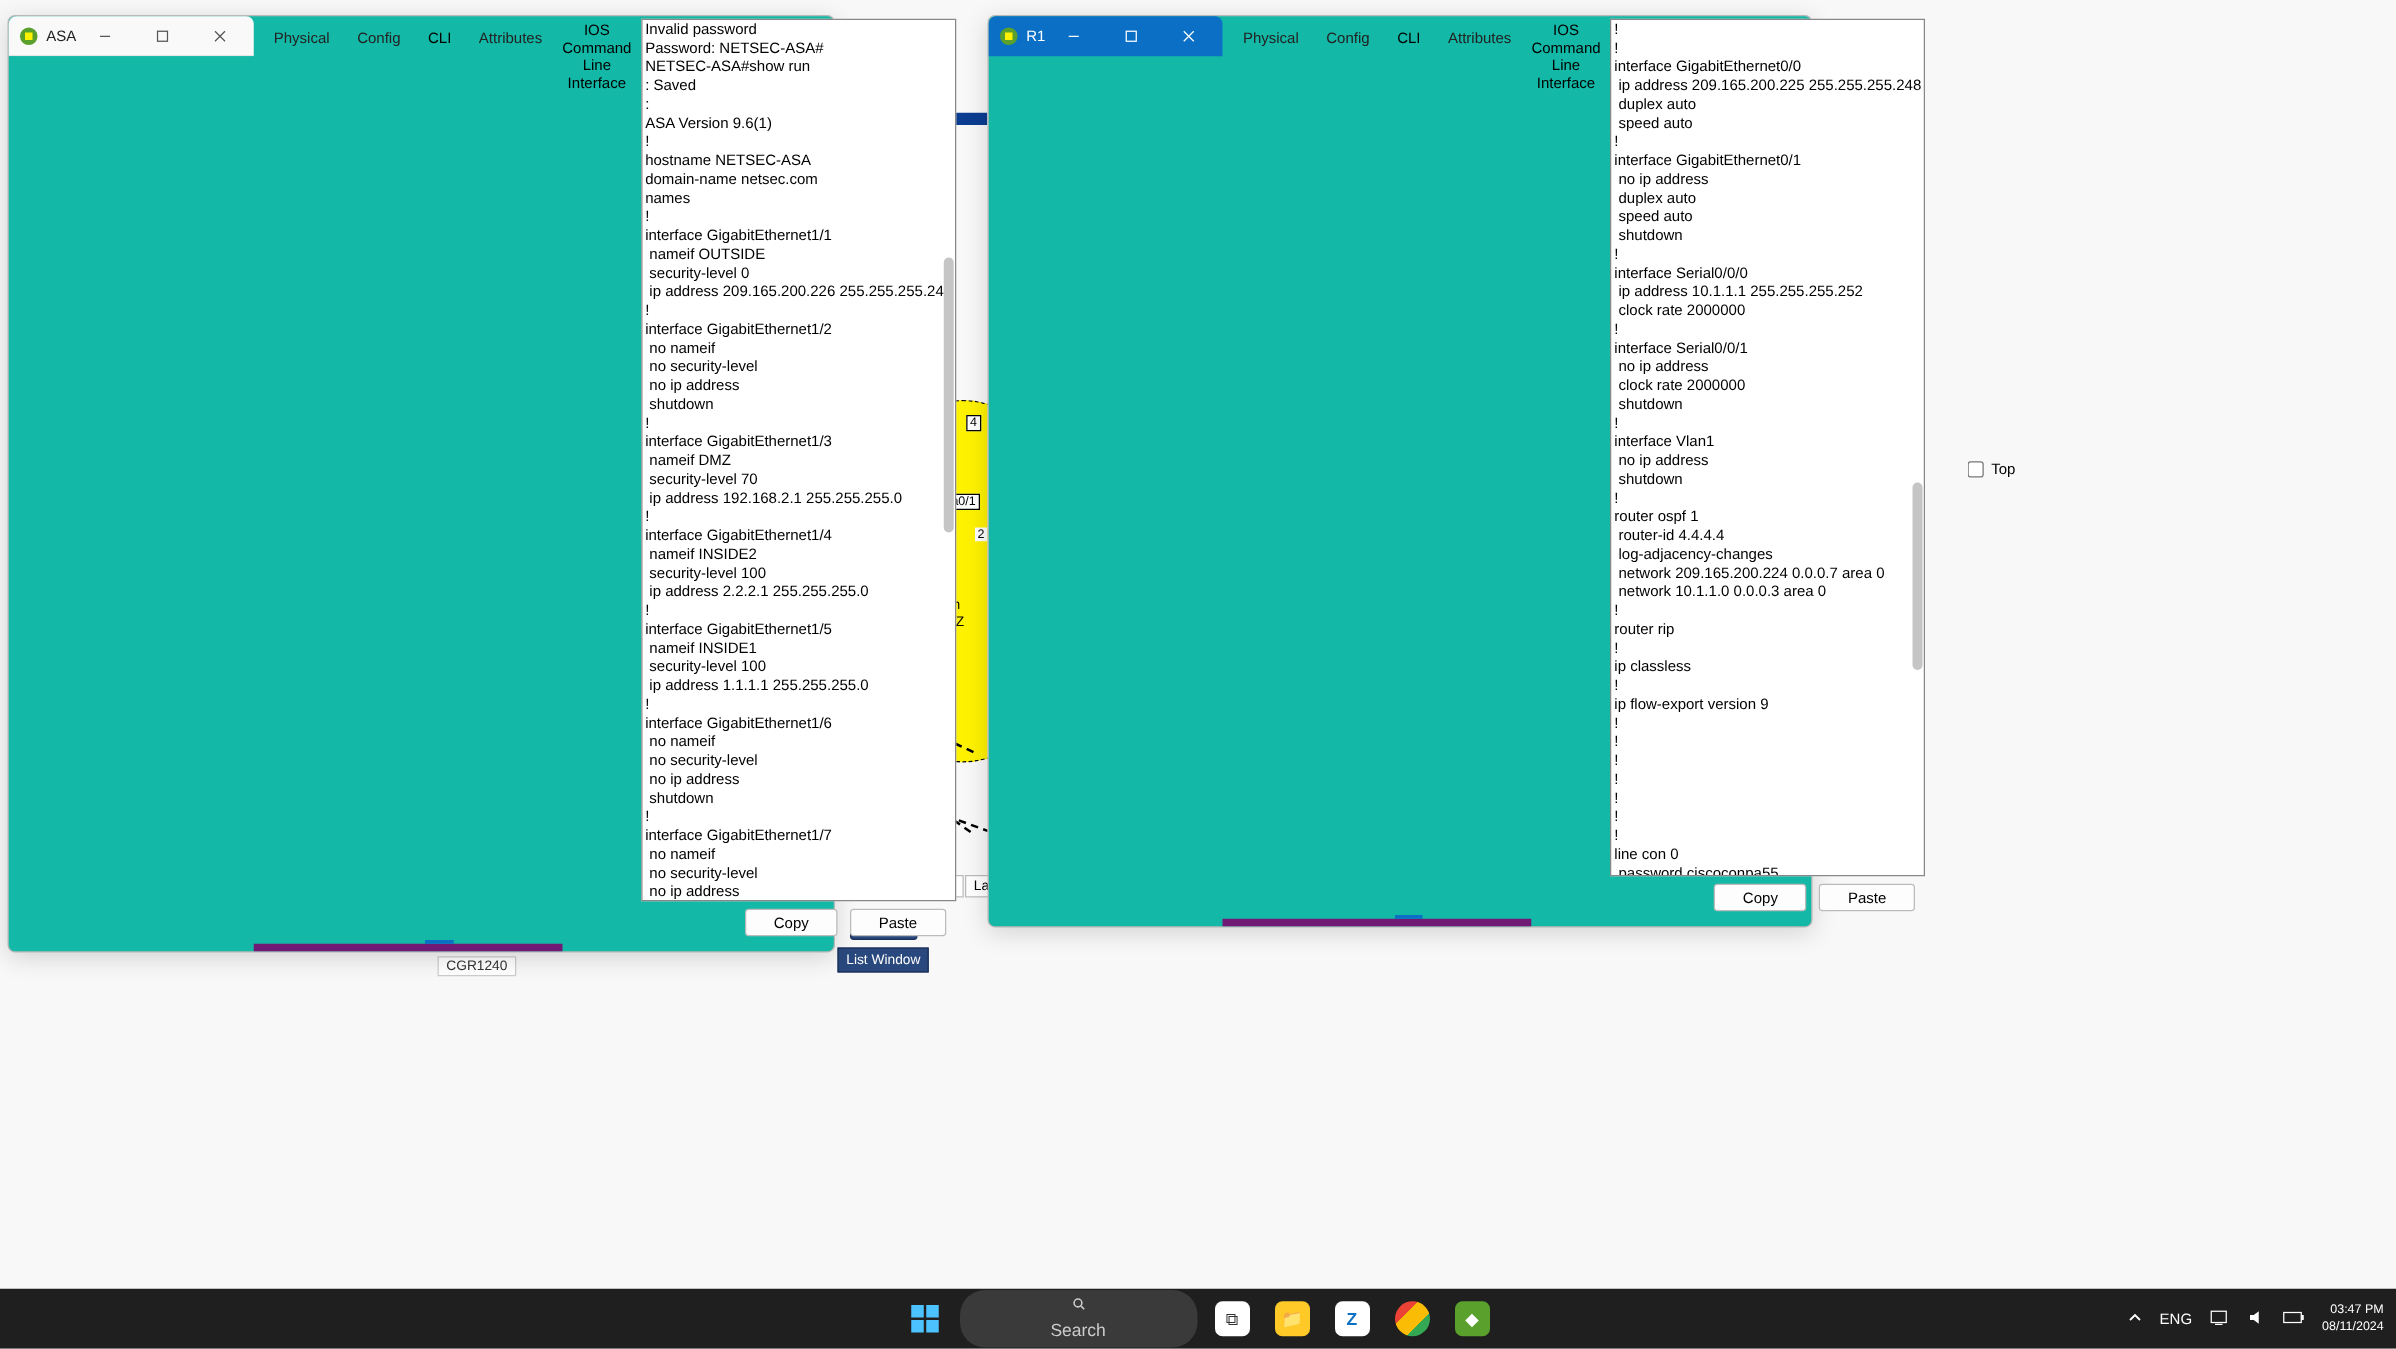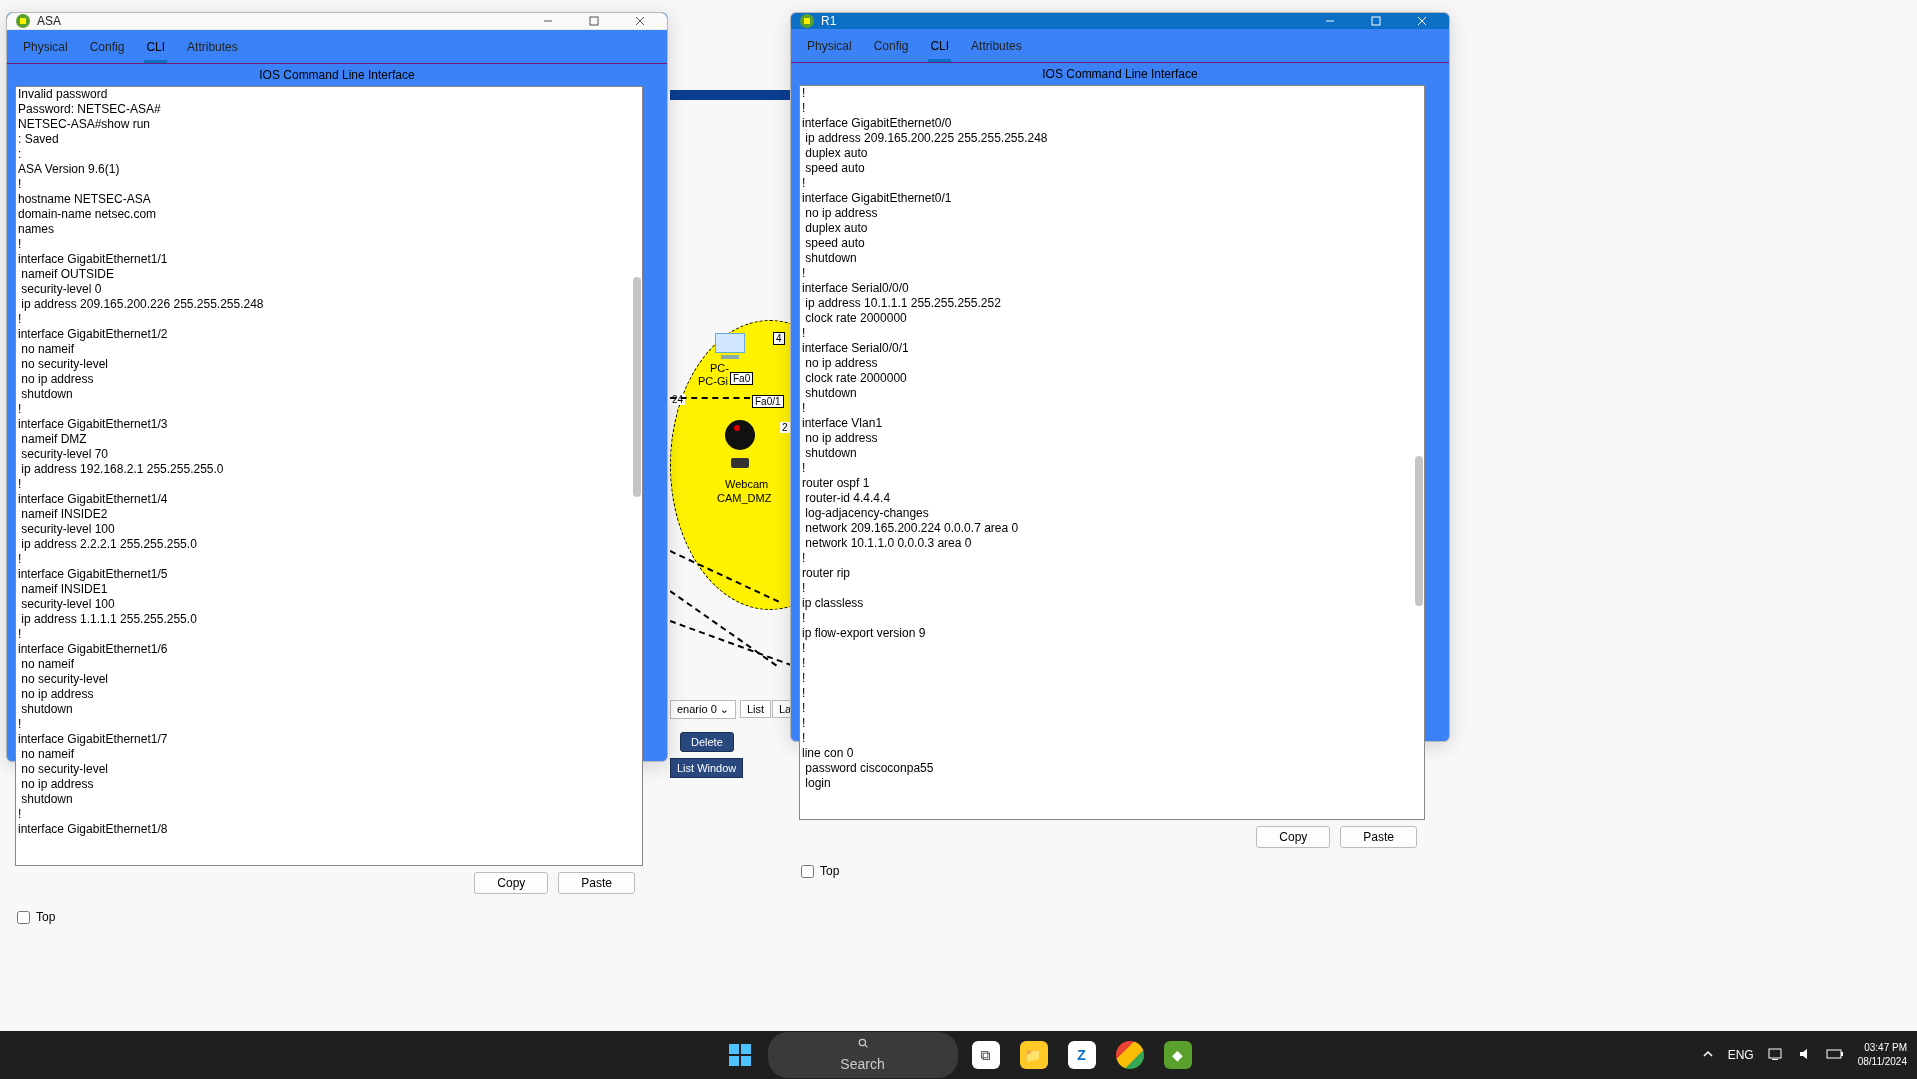--- a/index.html
+++ b/index.html
@@ -1,32 +1,32 @@
 <!DOCTYPE html>
 <html><head>
 <meta charset="utf-8">
 <style>
 *{box-sizing:border-box;margin:0;padding:0;font-family:"Segoe UI",Tahoma,sans-serif;}
 html,body{width:1917px;height:1079px;overflow:hidden;background:#f3f3f3;position:relative;}
 body{background:#f8f8f8;}
 
 
-.win{position:absolute;background:#3b82f6;border:1px solid #b8b8b8;border-radius:6px;box-shadow:0 4px 20px rgba(0,0,0,.15);display:flex;flex-direction:column;}
+.win{position:absolute;background:#14b8a6;border:1px solid #b8b8b8;border-radius:6px;box-shadow:0 4px 20px rgba(0,0,0,.15);display:flex;flex-direction:row;}
 .titlebar{height:32px;display:flex;align-items:center;padding:0 4px 0 8px;}
 .titlebar .icon{width:16px;height:16px;margin-right:6px;}
 .titlebar .title{flex:1;font-size:12px;color:#222;}
 .winbtns{display:flex;height:100%;}
 .winbtn{width:46px;display:flex;align-items:center;justify-content:center;color:#555;}
 .winbtn svg{width:10px;height:10px;}
 .titlebar.blue{background:#0b6fc5;color:#fff;border-radius:6px 6px 0 0;}
 .titlebar.blue .title{color:#fff;}
 .titlebar.blue .winbtn{color:#fff;}
 .titlebar.grey{background:#f9f9f9;border-bottom:1px solid #e6e6e6;border-radius:6px 6px 0 0;}
 
-.tabs{display:flex;gap:18px;padding:6px 14px 0 14px;border-bottom:1px solid #701a75;font-size:12px;}
+.tabs{display:flex;gap:18px;padding:6px 14px 0 14px;border-bottom:6px solid #701a75;font-size:12px;}
 .tab{padding:4px 2px 6px 2px;color:#222;cursor:pointer;}
 .tab.active{border-bottom:3px solid #0b6fc5;font-weight:400;color:#000;}
 
 .subtitle{text-align:center;font-size:12px;padding:4px 0 2px 0;}
 
 .cli-wrap{flex:1;padding:2px 24px 6px 8px;display:flex;flex-direction:column;position:relative;}
 .cli{flex:1;border:1px solid #888;background:#fff;font-family:"Courier New",monospace;font-size:12px;line-height:14px;white-space:pre;overflow:hidden;padding:0 2px;position:relative;}
 .cli .scrollbar{position:absolute;right:0;top:0;width:14px;height:100%;}
 .cli .sb-thumb{position:absolute;right:1px;width:8px;background:#c5c5c5;border-radius:4px;}
 

